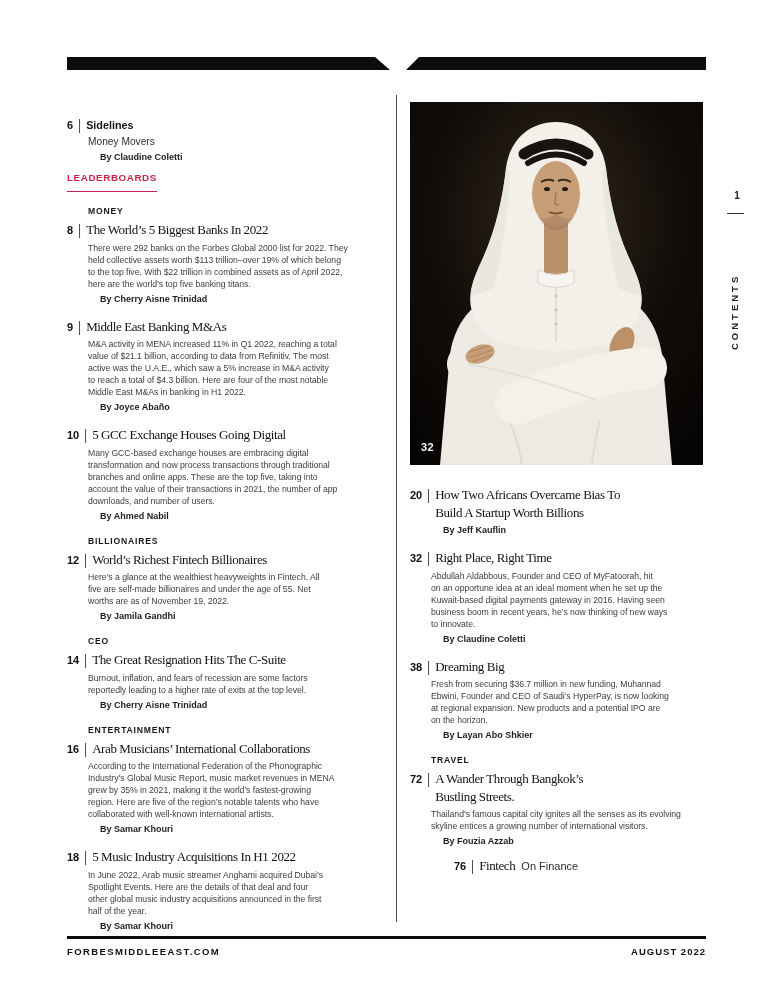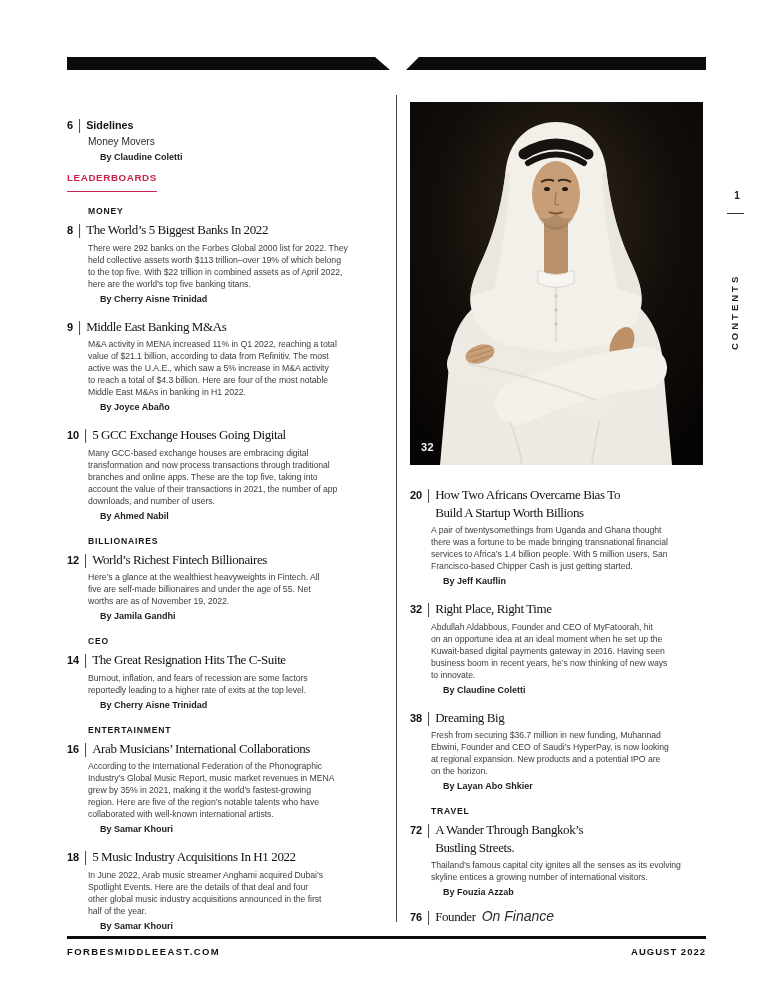--- a/index.html
+++ b/index.html
@@ -43,22 +43,22 @@
   .serif-title{font-family:"Liberation Serif",serif;font-size:13px;line-height:17.5px;
                letter-spacing:-.4px;color:#121212;white-space:pre-line;font-weight:500;}
   .body{margin:3px 0 0 21px;font-size:8.7px;line-height:12px;letter-spacing:-.05px;
         color:#3e3e3e;white-space:pre-line;}
   
   .photo{position:relative;width:293px;height:363px;background:#0a0806;}
   .photo svg{display:block;}
   .photo-num{position:absolute;left:11px;bottom:12px;color:#f5f5f5;
              font-size:11px;font-weight:700;letter-spacing:.5px;}
   
-  .closing-row{display:flex;align-items:baseline;margin-top:10px;}
-  .closing-suffix{font-size:14px;color:#2e2e2e;margin-left:6px;font-style:italic;}
+  .closing-row{display:flex;align-items:baseline;margin-top:10px;margin-left:44px;}
+  .closing-suffix{font-size:11px;color:#2e2e2e;margin-left:6px;}
   
   .footer-bar{position:absolute;left:67px;top:936px;width:639px;height:3px;background:#0c0c0c;}
   .footer-site{position:absolute;left:67px;top:946px;font-size:9.5px;font-weight:700;
                letter-spacing:1.4px;color:#111;}
   .footer-issue{position:absolute;right:62px;top:946px;font-size:9.5px;font-weight:600;
                 letter-spacing:1px;color:#111;}
 </style>
 </head>
 <body>
 
@@ -240,24 +240,20 @@
       <div class="photo-num">32</div>
     </div>
 
     <div class="entry" style="margin-top:21px;">
       <div class="title-row">
         <span class="num">20</span>
         <span class="pipe">|</span>
         <span class="serif-title">How Two Africans Overcame Bias To
 Build A Startup Worth Billions</span>
       </div>
-      <div class="body">A pair of twentysomethings from Uganda and Ghana thought
-there was a fortune to be made bringing transnational financial
-services to Africa’s 1.4 billion people. With 5 million users, San
-Francisco-based Chipper Cash is just getting started.</div>
       <div class="byline">By Jeff Kauflin</div>
     </div>
 
     <div class="entry">
       <div class="title-row">
         <span class="num">32</span>
         <span class="pipe">|</span>
         <span class="serif-title">Right Place, Right Time</span>
       </div>
       <div class="body">Abdullah Aldabbous, Founder and CEO of MyFatoorah, hit
@@ -290,21 +286,21 @@
 Bustling Streets.</span>
       </div>
       <div class="body">Thailand’s famous capital city ignites all the senses as its evolving
 skyline entices a growing number of international visitors.</div>
       <div class="byline">By Fouzia Azzab</div>
     </div>
 
     <div class="closing-row">
       <span class="num">76</span>
       <span class="pipe">|</span>
-      <span class="serif-title">Founder</span>
+      <span class="serif-title">Fintech</span>
       <span class="closing-suffix">On Finance</span>
     </div>
 
   </div>
 
   <div class="footer-bar"></div>
   <div class="footer-site">FORBESMIDDLEEAST.COM</div>
   <div class="footer-issue">AUGUST 2022</div>
 
 </div>

